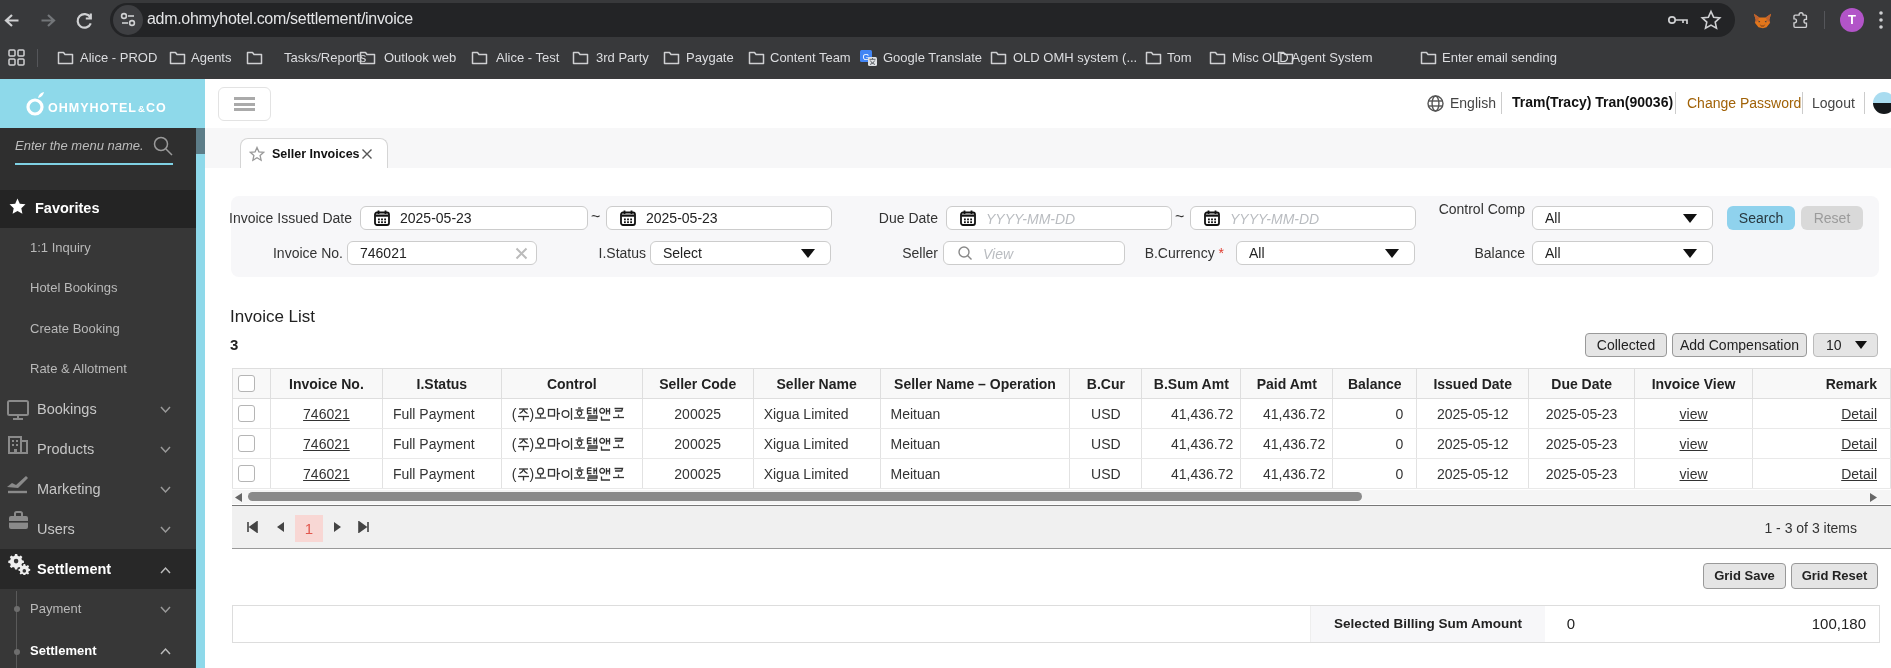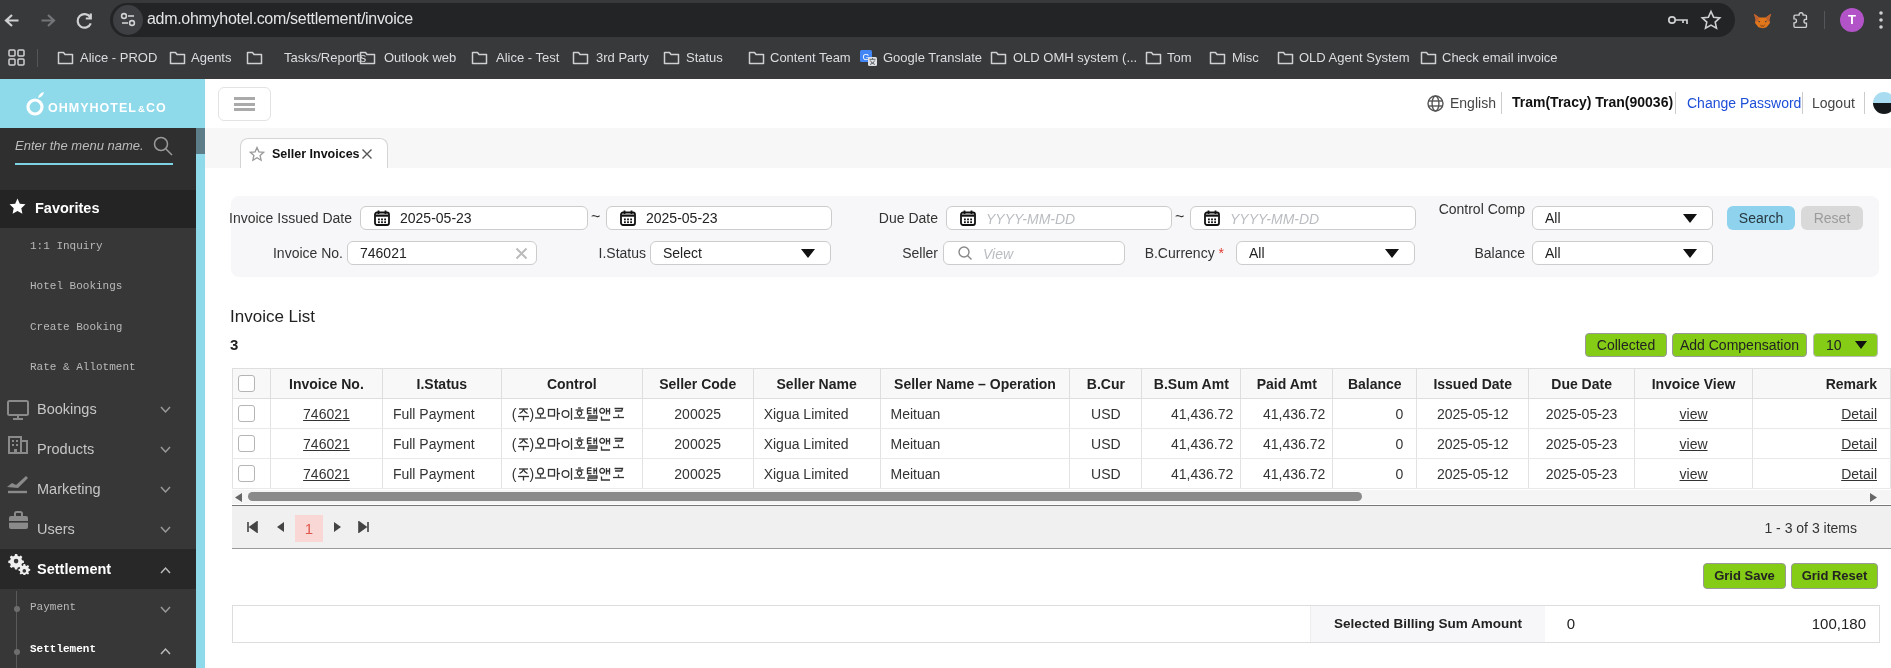--- a/index.html
+++ b/index.html
@@ -19,21 +19,21 @@
 
 
 #sidebar { left:0; top:79px; width:205px; height:589px; background:#373737; }
 #sblogo { left:0; top:0px; width:205px; height:49px; background:#8ed9ea; }
 #sbsearcharea { left:0; top:49px; width:196px; height:62px; background:#2f2f2f; }
 #sbsearchtext { left:15px; top:59px; font-style:italic; color:#bcbcbc; font-size:13px; }
 #sbsearchline { left:15px; top:84px; width:158px; height:2px; background:#7fd1e4; }
 #sbscroll { left:196px; top:49px; width:9px; height:540px; background:#8ed9ea; }
 #sbthumb { left:196px; top:49px; width:9px; height:26px; background:#5d7d88; }
 #favrow { left:0; top:111px; width:196px; height:38px; background:#242424; }
-.sbitem { position:absolute; left:30px; color:#b9b9b9; font-size:11px;font-family:Liberation Mono, monospace; }
+.sbitem { position:absolute; left:30px; color:#b9b9b9; font-size:13px; }
 .sbtop { position:absolute; left:37px; color:#c6c6c6; font-size:14.5px; }
 .chev { position:absolute; left:160px; width:11px; height:11px; }
 #setrow { left:0; top:470px; width:196px; height:40px; background:#282828; }
 #subline { left:16px; top:512px; width:1px; height:77px; background:#5a5a5a; }
 .subdot { position:absolute; left:14px; width:6px; height:6px; border-radius:50%; background:#6e6e6e; }
 
 
 #main { left:205px; top:79px; width:1686px; height:589px; background:#fff; }
 #hambtn { left:13px; top:8px; width:53px; height:34px; border:1px solid #e3e3e3; border-radius:6px; background:#fff; }
 #tabstrip { left:0; top:49px; width:1686px; height:40px; background:#f7f7f8; }
@@ -42,21 +42,21 @@
 
 #filter { left:26px; top:117px; width:1648px; height:81px; background:#f7f7f9; border-radius:8px; }
 .flabel { position:absolute; font-size:14px; color:#333; white-space:nowrap; }
 .finput { position:absolute; background:#fff; border:1px solid #ccc; border-radius:6px; height:24px; }
 .ph { color:#b9bcc0; font-style:italic; }
 .caret { position:absolute; width:0; height:0; border-left:7px solid transparent; border-right:7px solid transparent; border-top:9px solid #111; }
 
 
 #gridtitle { left:25px; top:228px; font-size:17px; color:#222; }
 #gridcount { left:25px; top:257px; font-size:15px; font-weight:bold; color:#222; }
-.btn { position:absolute; background:#84cc16; border:1px solid #999; border-radius:4px; font-size:14px; color:#222; text-align:center; }
+.btn { position:absolute; background:#e5e5e5; border:1px solid #999; border-radius:4px; font-size:14px; color:#222; text-align:center; }
 table#grid { position:absolute; left:27px; top:289px; border-collapse:collapse; font-size:14px; color:#333; table-layout:fixed; }
 #grid th { background:#f8f8f8; font-weight:bold; color:#222; border:1px solid #dedede; height:30px; font-size:14px; }
 #grid td:first-child { padding:0; }
 #grid td { border:1px solid #e9e9e9; border-left:1px solid #e2e2e2; border-right:1px solid #e2e2e2; height:30px; padding:0 8px; background:#fff; }
 .cb { width:17px; height:17px; border:1px solid #b5b5b5; border-radius:3px; background:#fff; margin-left:5px; }
 #hscroll { left:27px; top:411px; width:1659px; height:14px; background:#f5f5f5; }
 #hthumb { left:43px; top:413px; width:1114px; height:9px; background:#8a8a8a; border-radius:5px; }
 #pager { left:27px; top:426px; width:1659px; height:44px; background:#f0f0f0; border-top:1px solid #777; border-bottom:1px solid #999; }
 #pagerpink { left:90px; top:436px; width:28px; height:27px; background:#f8d7d4; color:#e2574d; font-size:15px; text-align:center; line-height:27px; }
 </style>
@@ -136,21 +136,21 @@
     <path d="M1.5 12.5 V1.5 H6.5 L8 3.5 H15.5 V12.5 Z" stroke="#cfd0d2" stroke-width="1.5" fill="none" stroke-linejoin="round"></path>
   </svg>
 <div class="bm" style="left:496px">Alice - Test</div>
 <svg class="bmf" style="left:572px" width="17" height="14" viewBox="0 0 17 14">
     <path d="M1.5 12.5 V1.5 H6.5 L8 3.5 H15.5 V12.5 Z" stroke="#cfd0d2" stroke-width="1.5" fill="none" stroke-linejoin="round"></path>
   </svg>
 <div class="bm" style="left:596px">3rd Party</div>
 <svg class="bmf" style="left:663px" width="17" height="14" viewBox="0 0 17 14">
     <path d="M1.5 12.5 V1.5 H6.5 L8 3.5 H15.5 V12.5 Z" stroke="#cfd0d2" stroke-width="1.5" fill="none" stroke-linejoin="round"></path>
   </svg>
-<div class="bm" style="left:686px">Status</div>
+<div class="bm" style="left:686px">Paygate</div>
 <svg class="bmf" style="left:748px" width="17" height="14" viewBox="0 0 17 14">
     <path d="M1.5 12.5 V1.5 H6.5 L8 3.5 H15.5 V12.5 Z" stroke="#cfd0d2" stroke-width="1.5" fill="none" stroke-linejoin="round"></path>
   </svg>
 <div class="bm" style="left:770px">Content Team</div>
 <svg class="bmf" style="left:860px;top:50px" width="17" height="17" viewBox="0 0 17 17">
     <rect x="0" y="0" width="12" height="12" rx="1.5" fill="#4285f4"></rect>
     <text x="2.5" y="9.5" font-size="9" fill="#fff" font-family="Liberation Sans">G</text>
     <rect x="8" y="7" width="9" height="9" rx="1.5" fill="#dfe1e5"></rect>
     <g stroke="#5f6368" stroke-width="1" fill="none">
       <path d="M9.5 9.3 H15.5 M12.5 8 V9.3"></path>
@@ -166,25 +166,25 @@
     <path d="M1.5 12.5 V1.5 H6.5 L8 3.5 H15.5 V12.5 Z" stroke="#cfd0d2" stroke-width="1.5" fill="none" stroke-linejoin="round"></path>
   </svg>
 <div class="bm" style="left:1167px">Tom</div>
 <svg class="bmf" style="left:1209px" width="17" height="14" viewBox="0 0 17 14">
     <path d="M1.5 12.5 V1.5 H6.5 L8 3.5 H15.5 V12.5 Z" stroke="#cfd0d2" stroke-width="1.5" fill="none" stroke-linejoin="round"></path>
   </svg>
 <div class="bm" style="left:1232px">Misc</div>
 <svg class="bmf" style="left:1277px" width="17" height="14" viewBox="0 0 17 14">
     <path d="M1.5 12.5 V1.5 H6.5 L8 3.5 H15.5 V12.5 Z" stroke="#cfd0d2" stroke-width="1.5" fill="none" stroke-linejoin="round"></path>
   </svg>
-<div class="bm" style="left:1299px">OLD Agent System</div>
+<div class="bm" style="left:1262px">OLD Agent System</div>
 <svg class="bmf" style="left:1420px" width="17" height="14" viewBox="0 0 17 14">
     <path d="M1.5 12.5 V1.5 H6.5 L8 3.5 H15.5 V12.5 Z" stroke="#cfd0d2" stroke-width="1.5" fill="none" stroke-linejoin="round"></path>
   </svg>
-<div class="bm" style="left:1442px">Check email invoice</div>
+<div class="bm" style="left:1442px">Enter email sending</div>
 
 <div class="abs" id="appline"></div>
 
 <div class="abs" id="sidebar">
   <div class="abs" id="sblogo">
     <svg class="abs" style="left:26px;top:12px" width="150" height="26" viewBox="0 0 150 26">
       <circle cx="9" cy="16" r="7" stroke="#fff" stroke-width="3.2" fill="none"></circle>
       <path d="M12 7 Q13 2 18 1 Q17 6 12 7Z" fill="#fff"></path>
       <text x="22" y="21" font-family="Liberation Sans" font-weight="bold" font-size="12.5" letter-spacing="1" fill="#fff">OHMYHOTEL</text>
       <text x="112" y="21" font-family="Liberation Sans" font-weight="bold" font-size="9.5" fill="#fff">&amp;</text>
@@ -291,21 +291,21 @@
   <svg class="abs" style="left:1222px;top:16px" width="17" height="17" viewBox="0 0 17 17">
     <circle cx="8.5" cy="8.5" r="7.5" stroke="#555" stroke-width="1.4" fill="none"></circle>
     <ellipse cx="8.5" cy="8.5" rx="3.4" ry="7.5" stroke="#555" stroke-width="1.4" fill="none"></ellipse>
     <line x1="1" y1="6" x2="16" y2="6" stroke="#555" stroke-width="1.4"></line>
     <line x1="1" y1="11" x2="16" y2="11" stroke="#555" stroke-width="1.4"></line>
   </svg>
   <div class="abs" style="left:1245px;top:16px;font-size:14px;color:#444">English</div>
   <div class="abs" style="left:1296px;top:13px;width:1px;height:22px;background:#ccc"></div>
   <div class="abs" style="left:1307px;top:15px;font-size:14px;font-weight:bold;color:#111">Tram(Tracy) Tran(90036)</div>
   <div class="abs" style="left:1470px;top:13px;width:1px;height:22px;background:#ccc"></div>
-  <div class="abs" style="left:1482px;top:16px;font-size:14px;color:#1d4ed8">Change Password</div>
+  <div class="abs" style="left:1482px;top:16px;font-size:14px;color:#a16207">Change Password</div>
   <div class="abs" style="left:1597px;top:13px;width:1px;height:22px;background:#ccc"></div>
   <div class="abs" style="left:1607px;top:16px;font-size:14px;color:#444">Logout</div>
   <div class="abs" style="left:1659px;top:13px;width:1px;height:22px;background:#ccc"></div>
   <div class="abs" style="left:1668px;top:13px;width:22px;height:22px;border-radius:50%;background:linear-gradient(#a9dcf0 50%,#15191c 50%)"></div>
 
   <div class="abs" id="tabstrip"></div>
   <div class="abs" id="tab"></div>
   <svg class="abs" style="left:44px;top:67px" width="16" height="16" viewBox="0 0 16 16">
     <path d="M8 1.5 L9.9 5.8 L14.7 6.3 L11.1 9.5 L12.1 14.2 L8 11.8 L3.9 14.2 L4.9 9.5 L1.3 6.3 L6.1 5.8 Z" stroke="#999" stroke-width="1.3" fill="none"></path>
   </svg>

